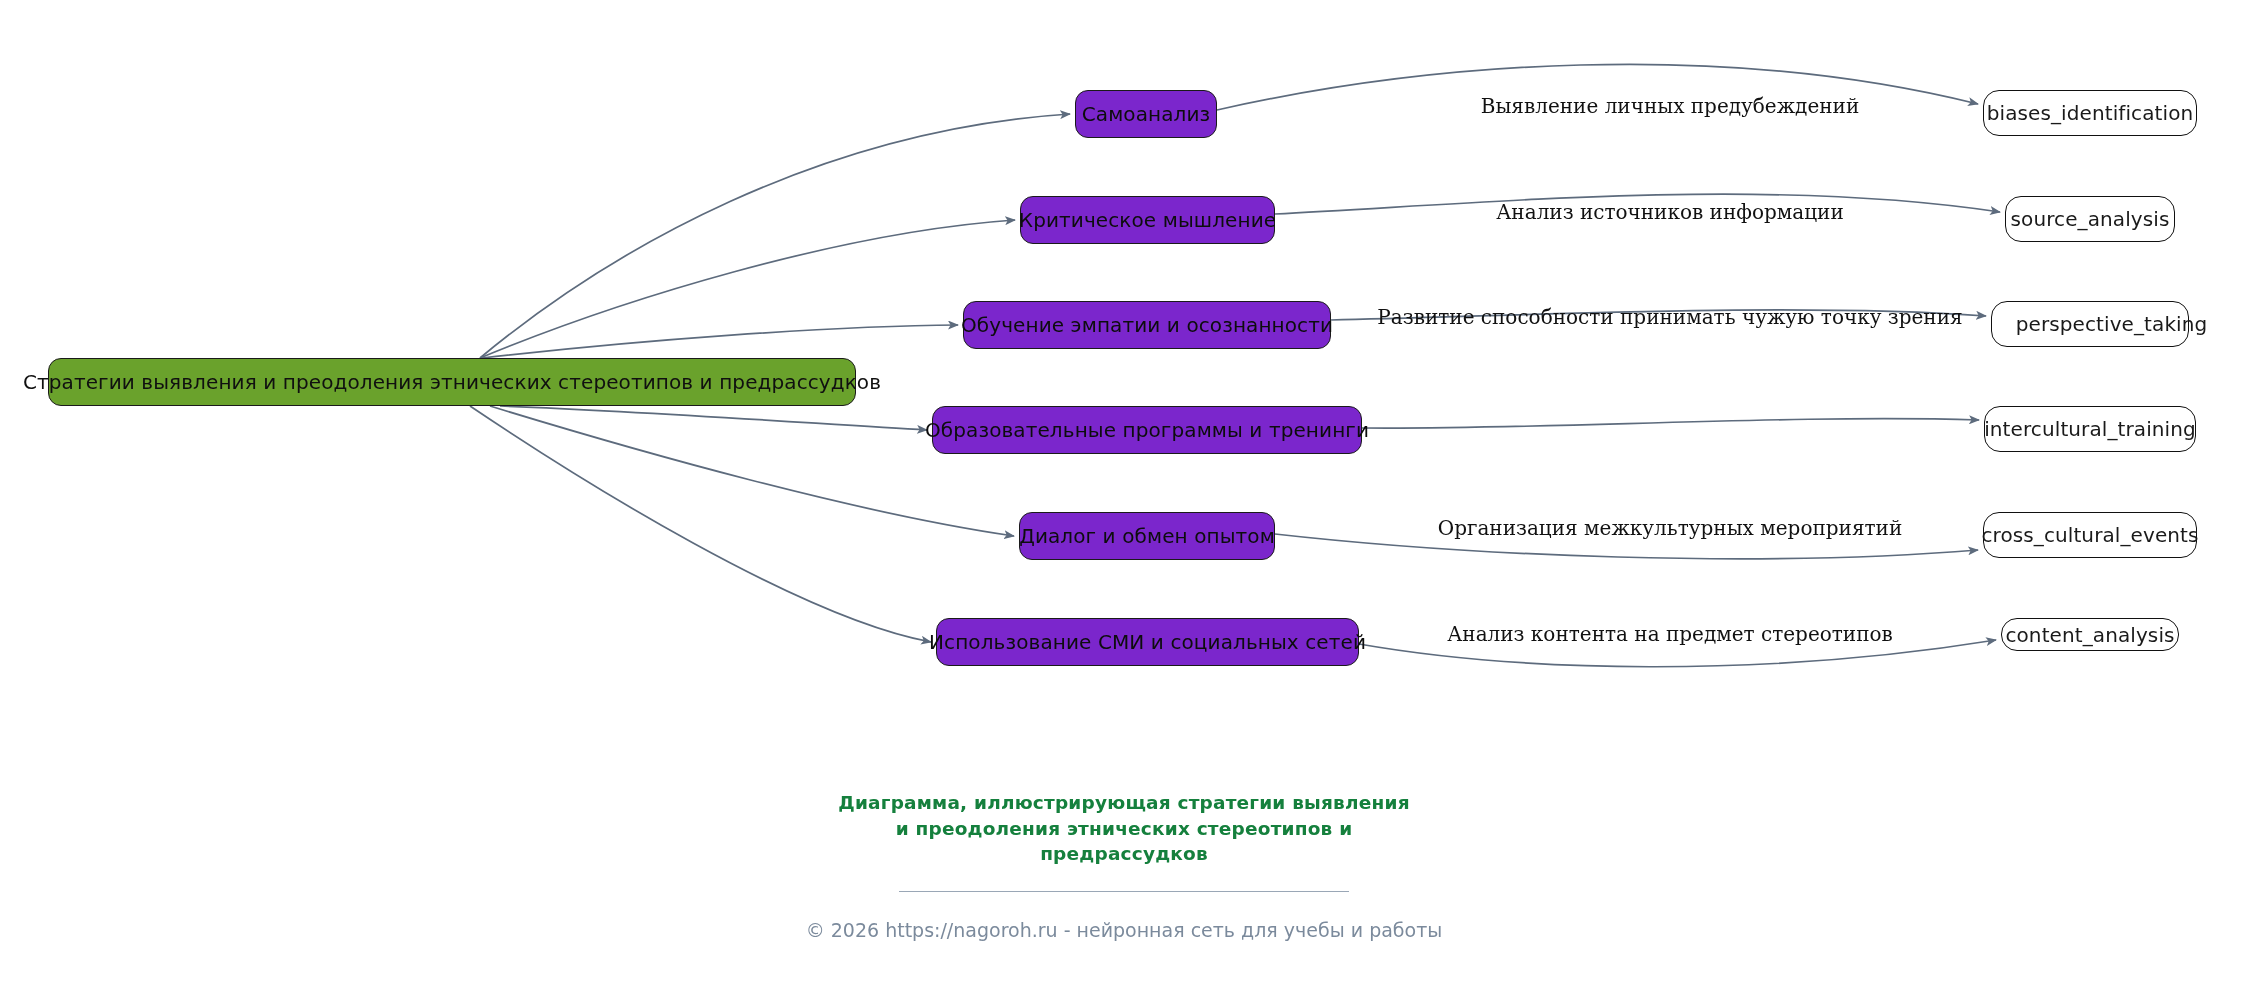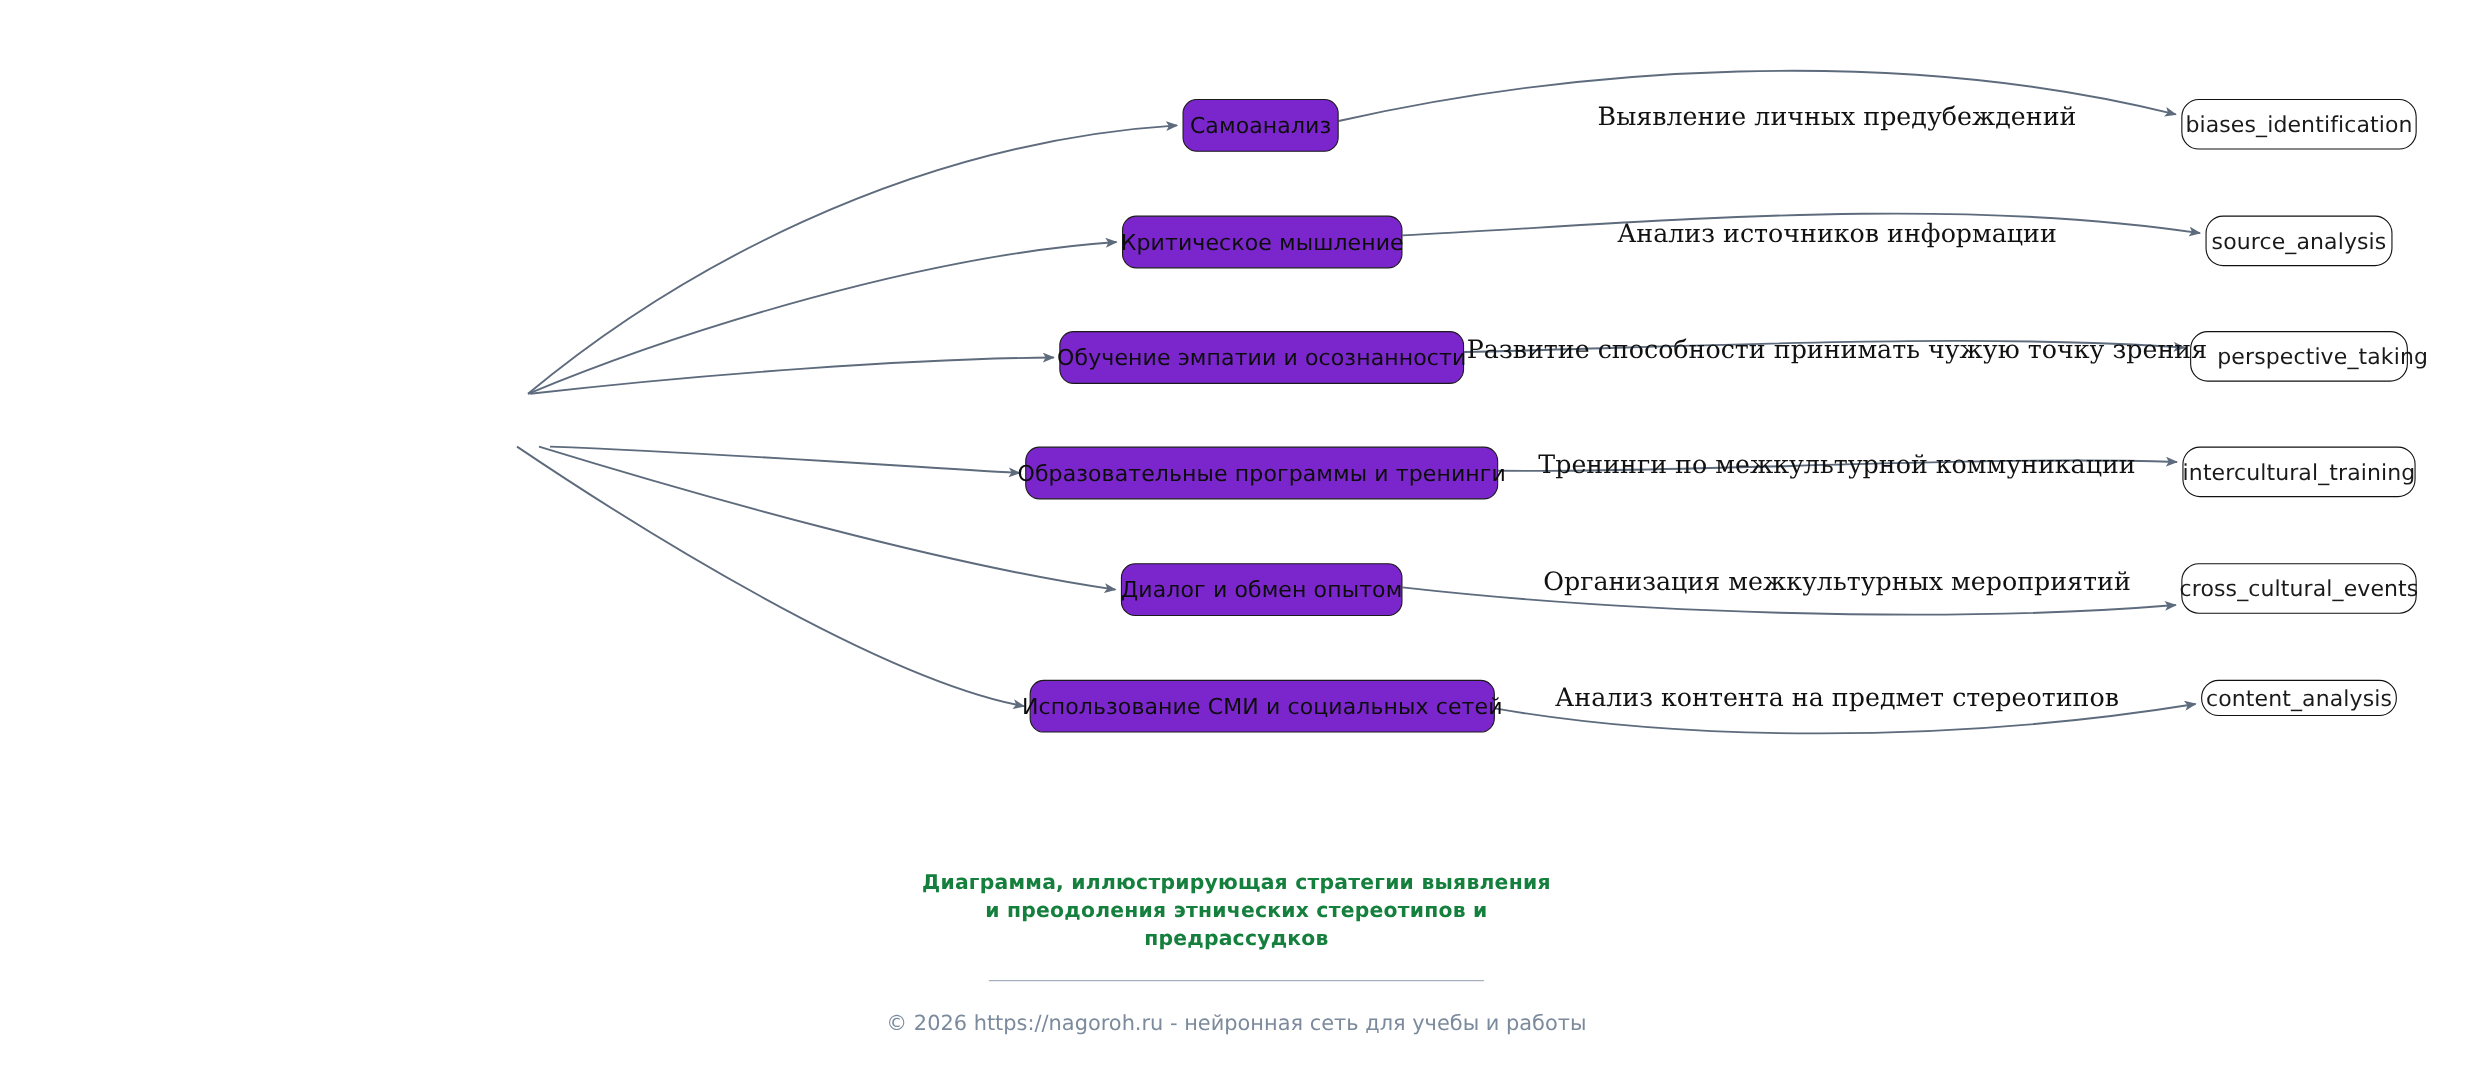--- a/index.html
+++ b/index.html
@@ -52,21 +52,21 @@
   .node-outcome {
     background: #ffffff;
     color: #1a1a1a;
     border-color: #111111;
     border-width: 1.4px;
     border-radius: 16px;
   }
   .edge-label {
     position: absolute;
     font-family: "DejaVu Serif", serif;
-    font-size: 23px;
+    font-size: 20px;
     color: #111111;
     white-space: nowrap;
     transform: translateX(-50%);
     line-height: 1;
   }
   #caption-block {
     position: absolute;
     left: 50%;
     transform: translateX(-50%);
     top: 790px;
@@ -116,20 +116,23 @@
 
       <path d="M 1217,110 C 1430,62 1720,40 1978,104"></path>
       <path d="M 1275,214 C 1480,204 1760,176 2000,212"></path>
       <path d="M 1331,320 C 1520,316 1790,302 1986,316"></path>
       <path d="M 1362,428 C 1540,430 1790,414 1979,420"></path>
       <path d="M 1275,534 C 1470,556 1760,568 1978,550"></path>
       <path d="M 1359,644 C 1520,672 1760,678 1996,640"></path>
     </g>
   </svg>
 
+  <div class="node-box node-root" style="left:48px; top:358px; width:808px; height:48px;">
+    <span>Стратегии выявления и преодоления этнических стереотипов и предрассудков</span>
+  </div>
 
   <div class="node-box node-strategy" style="left:1075px; top:90px; width:142px; height:48px;">
     <span>Самоанализ</span>
   </div>
   <div class="node-box node-strategy" style="left:1020px; top:196px; width:255px; height:48px;">
     <span>Критическое мышление</span>
   </div>
   <div class="node-box node-strategy" style="left:963px; top:301px; width:368px; height:48px;text-align:center;">
     <span>Обучение эмпатии и осознанности</span>
   </div>
@@ -158,21 +161,20 @@
   <div class="node-box node-outcome" style="left:1983px; top:512px; width:214px; height:46px;">
     <span>cross_cultural_events</span>
   </div>
   <div class="node-box node-outcome" style="left:2001px; top:618px; width:178px; height:33px;">
     <span>content_analysis</span>
   </div>
 
   <div class="edge-label" style="left:1670px; top:96px;">Выявление личных предубеждений</div>
   <div class="edge-label" style="left:1670px; top:202px;">Анализ источников информации</div>
   <div class="edge-label" style="left:1670px; top:307px;">Развитие способности принимать чужую точку зрения</div>
-  <div class="edge-label" style="left:1670px; top:412px;">Тренинги по межкультурной коммуникации</div>
   <div class="edge-label" style="left:1670px; top:518px;">Организация межкультурных мероприятий</div>
   <div class="edge-label" style="left:1670px; top:624px;">Анализ контента на предмет стереотипов</div>
 
   <div id="caption-block">
     <div class="caption-title">
       <div>Диаграмма, иллюстрирующая стратегии выявления</div>
       <div>и преодоления этнических стереотипов и</div>
       <div>предрассудков</div>
     </div>
     <div class="caption-rule"></div>

